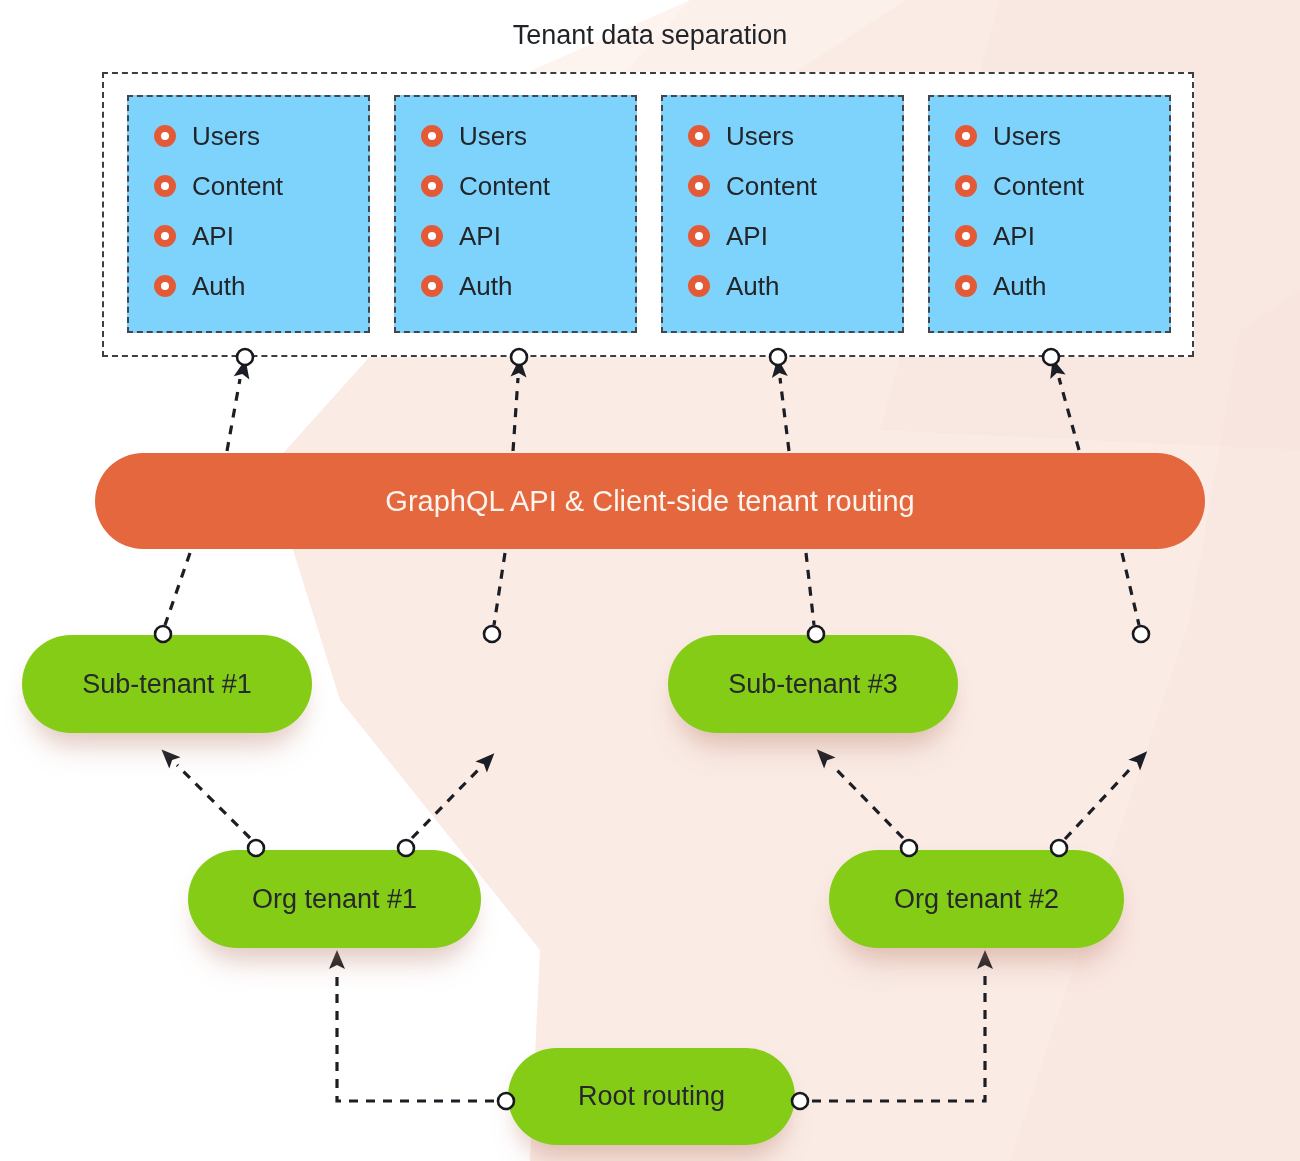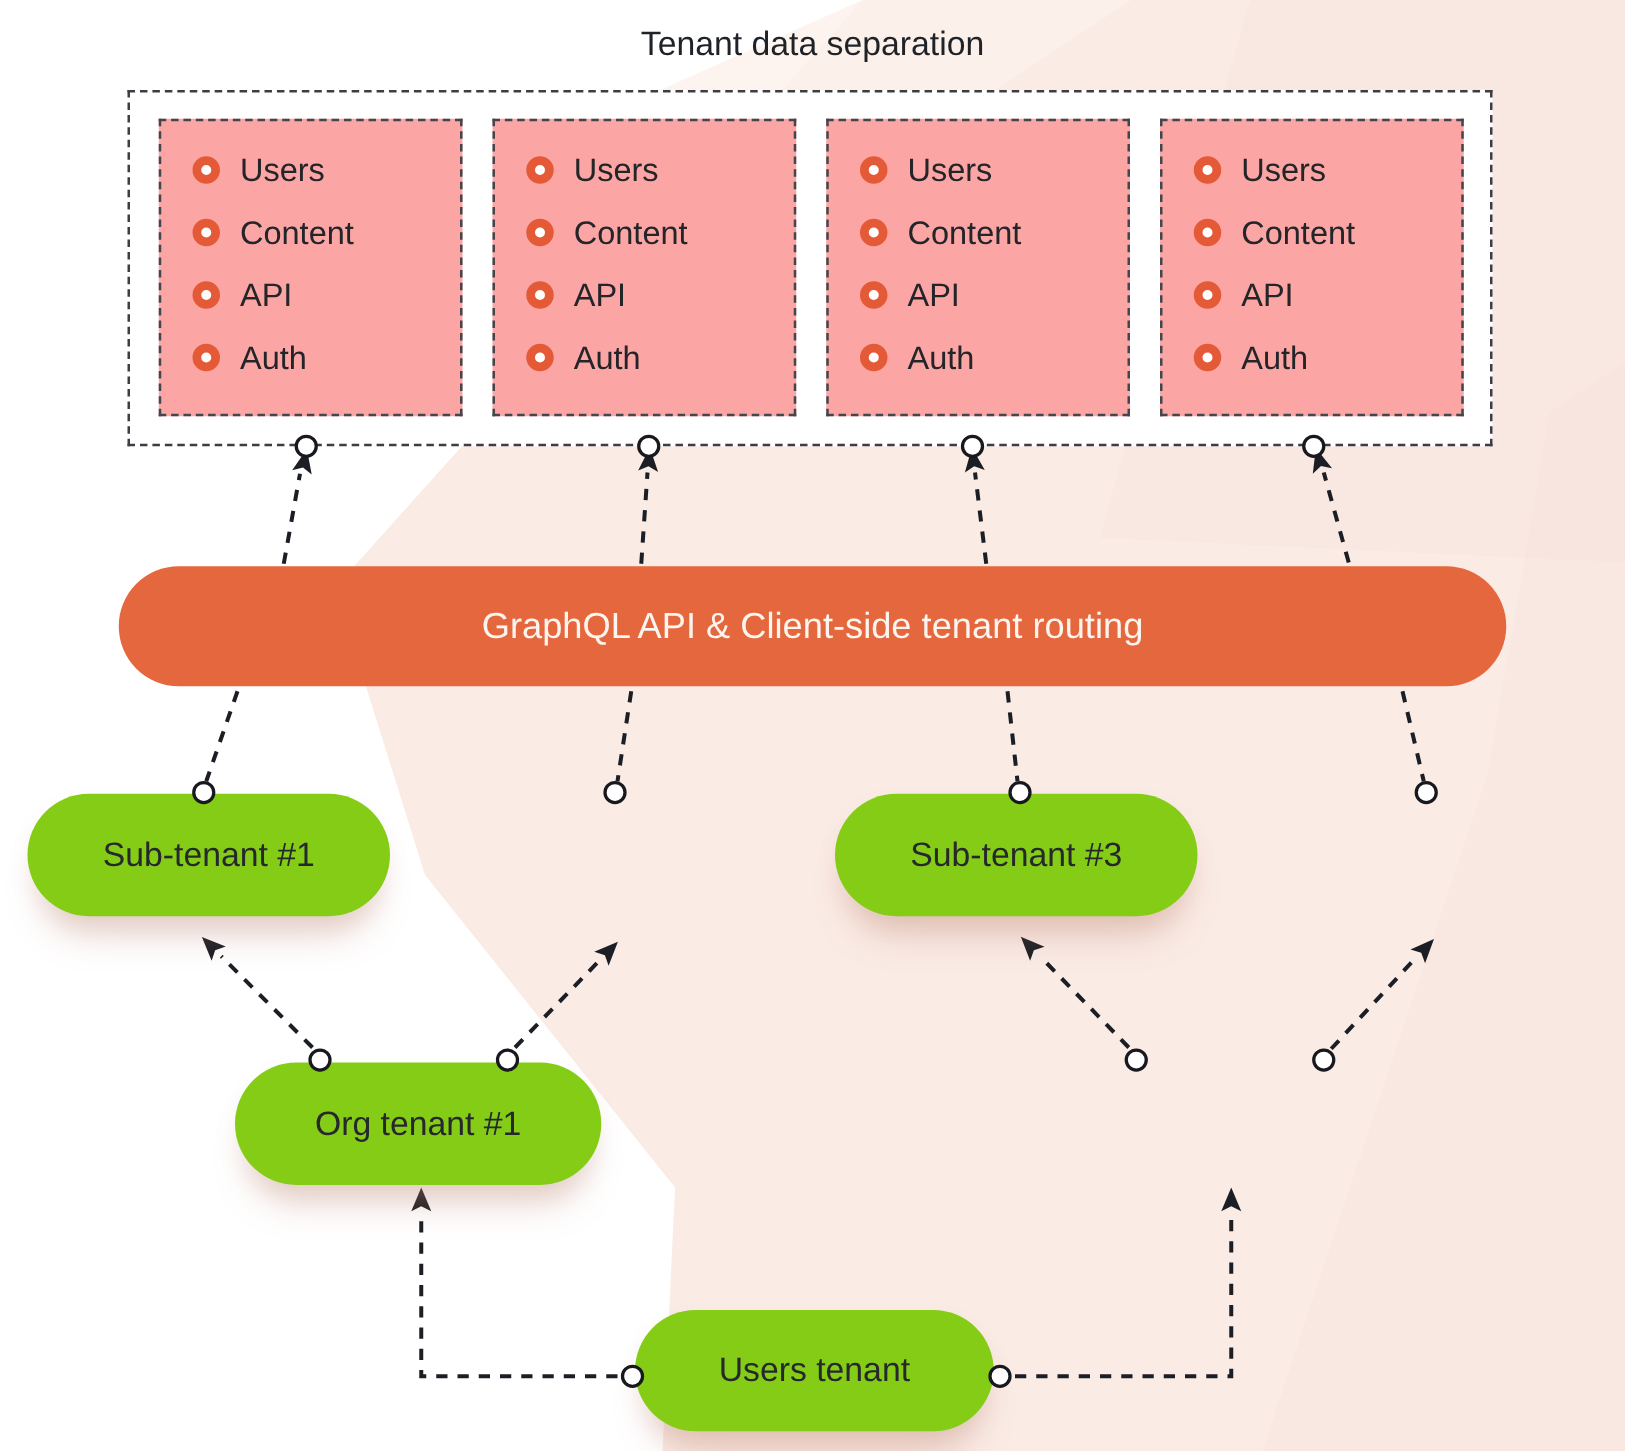--- a/index.html
+++ b/index.html
@@ -38,21 +38,21 @@
     left: 102px; top: 72px;
     width: 1092px; height: 285px;
     background: #ffffff;
     border: 2px dashed #3c3e43;
     z-index: 1;
   }
   .tenant-box {
     position: absolute;
     top: 95px;
     width: 243px; height: 238px;
-    background: #fca5a5;
+    background: #7dd3fc;
     border: 2px dashed #44464b;
     z-index: 2;
     padding: 14px 0 0 25px;
   }
   .tenant-box.b0 { left: 127px; }
   .tenant-box.b1 { left: 394px; }
   .tenant-box.b2 { left: 661px; }
   .tenant-box.b3 { left: 928px; }
 
   .tenant-list { list-style: none; margin: 0; padding: 0; }
@@ -246,23 +246,26 @@
   <div id="sub1" class="pill sub-pill">
       <span>Sub-tenant #1</span>
     </div>
   <div id="sub3" class="pill sub-pill">
       <span>Sub-tenant #3</span>
     </div>
 
   <div id="org1" class="pill org-pill">
       <span>Org tenant #1</span>
     </div>
+  <div id="org2" class="pill org-pill">
+      <span>Org tenant #2</span>
+    </div>
 
   <div id="root" class="pill">
-      <span>Users tenant</span>
+      <span>Root routing</span>
     </div>
 
   <svg id="fg" class="layer" viewBox="0 0 1300 1161">
     <circle class="conn-circle" cx="245" cy="357" r="8"></circle>
     <circle class="conn-circle" cx="519" cy="357" r="8"></circle>
     <circle class="conn-circle" cx="778" cy="357" r="8"></circle>
     <circle class="conn-circle" cx="1051" cy="357" r="8"></circle>
     <circle class="conn-circle" cx="163" cy="634" r="8"></circle>
     <circle class="conn-circle" cx="492" cy="634" r="8"></circle>
     <circle class="conn-circle" cx="816" cy="634" r="8"></circle>

